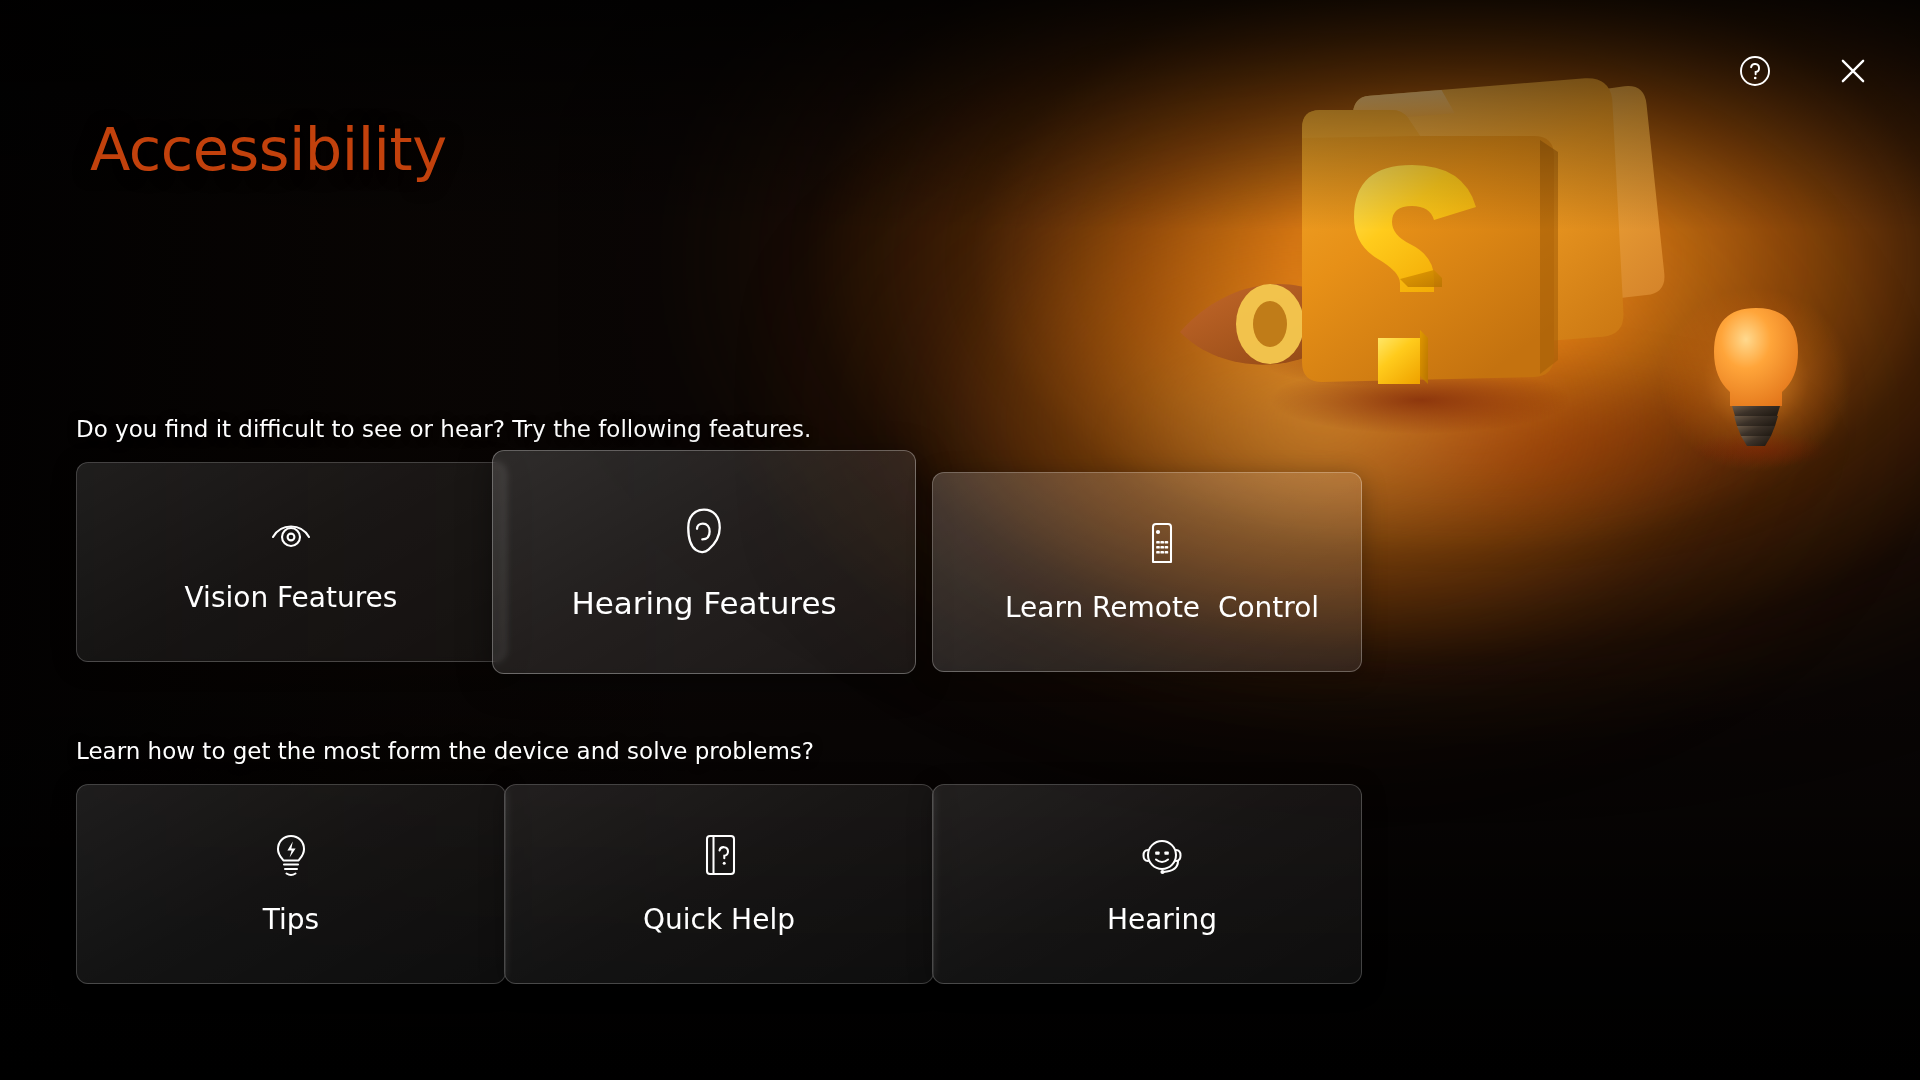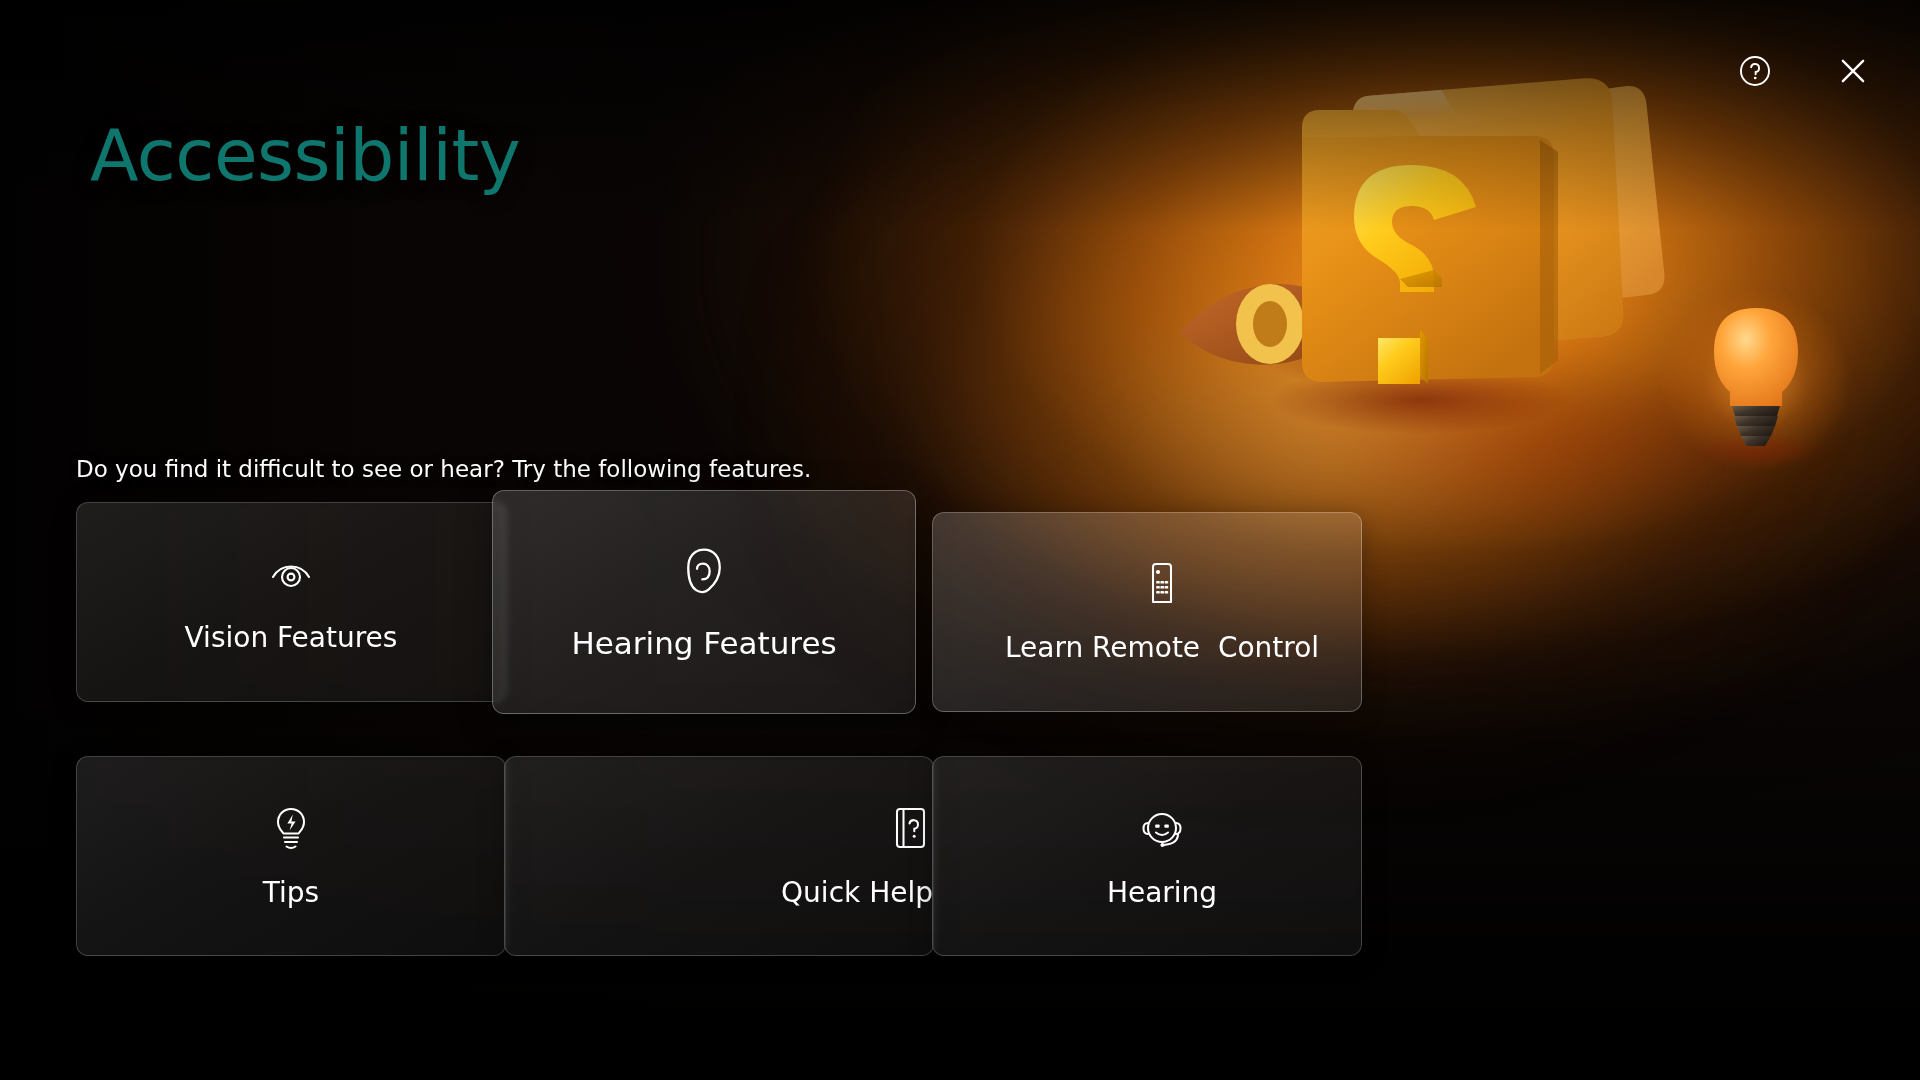--- a/index.html
+++ b/index.html
@@ -98,32 +98,32 @@
     width:46px; height:46px;
     display:flex; align-items:center; justify-content:center;
     cursor:pointer;
   }
   .ctrl-btn svg{ display:block; }
 
   
   .page-title{
     position:absolute;
     left:90px; top:120px;
-    font-size:71px;
+    font-size:59px;
     font-weight:400;
-    color:#0f766e;
+    color:#c2410c;
     letter-spacing:-0.5px;
     line-height:1;
     z-index:10;
     text-shadow:0 2px 18px rgba(0,0,0,0.55);
   }
 
   
   .section{ position:absolute; left:0; width:100%; z-index:10; }
-  #section-vision { top:416px;margin-top:40px; }
+  #section-vision { top:416px; }
   #section-learn  { top:738px; }
 
   .section-label{
     margin-left:76px;
     font-size:23px;
     color:#ffffff;
     font-weight:400;
     line-height:1.2;
     text-shadow:0 1px 10px rgba(0,0,0,0.7);
   }
@@ -149,21 +149,21 @@
     backdrop-filter:blur(3px);
     display:flex;
     flex-direction:column;
     align-items:center;
     justify-content:center;
     gap:26px;
     cursor:pointer;
     box-shadow:0 4px 24px rgba(0,0,0,0.30);
   }
   .card.col0{ left:0px; }
-  .card.col1{ left:428px;align-items:flex-end; }
+  .card.col1{ left:428px; }
   .card.col2{ left:856px;padding-left:30px; }
 
   
   .card.focused{
     left:416px;
     top:-12px;
     width:424px;
     height:224px;
     border-color:rgba(255,255,255,0.30);
     background:linear-gradient(150deg,
@@ -377,20 +377,21 @@
             </g>
           </svg>
         </span>
         <span class="card-label">Learn Remote  Control</span>
       </div>
 
     </div>
   </div>
 
   <div class="section" id="section-learn">
+    <div class="section-label">Learn how to get the most form the device and solve problems?</div>
 
     <div class="card-row">
 
       <div class="card col0" id="card-tips">
         <span class="card-icon">
           <svg viewBox="0 0 48 48">
             <path d="M24 5 C31.5 5 37 10.8 37 18.2 C37 23.6 33.8 26.6 31.6 29.4 L16.4 29.4 C14.2 26.6 11 23.6 11 18.2 C11 10.8 16.5 5 24 5 Z" fill="none" stroke="#ffffff" stroke-width="2.05" stroke-linejoin="round"></path>
             <path d="M17 33.5 L31 33.5 M18 38 L30 38" fill="none" stroke="#ffffff" stroke-width="2.05" stroke-linecap="round"></path>
             <path d="M19.5 42.5 Q24 45.5 28.5 42.5" fill="none" stroke="#ffffff" stroke-width="2.05" stroke-linecap="round"></path>
             <path d="M25.8 10.5 L20.4 19.6 L24.6 19.6 L22.6 26.6 L28.6 17.4 L24.4 17.4 Z" fill="#ffffff"></path>

